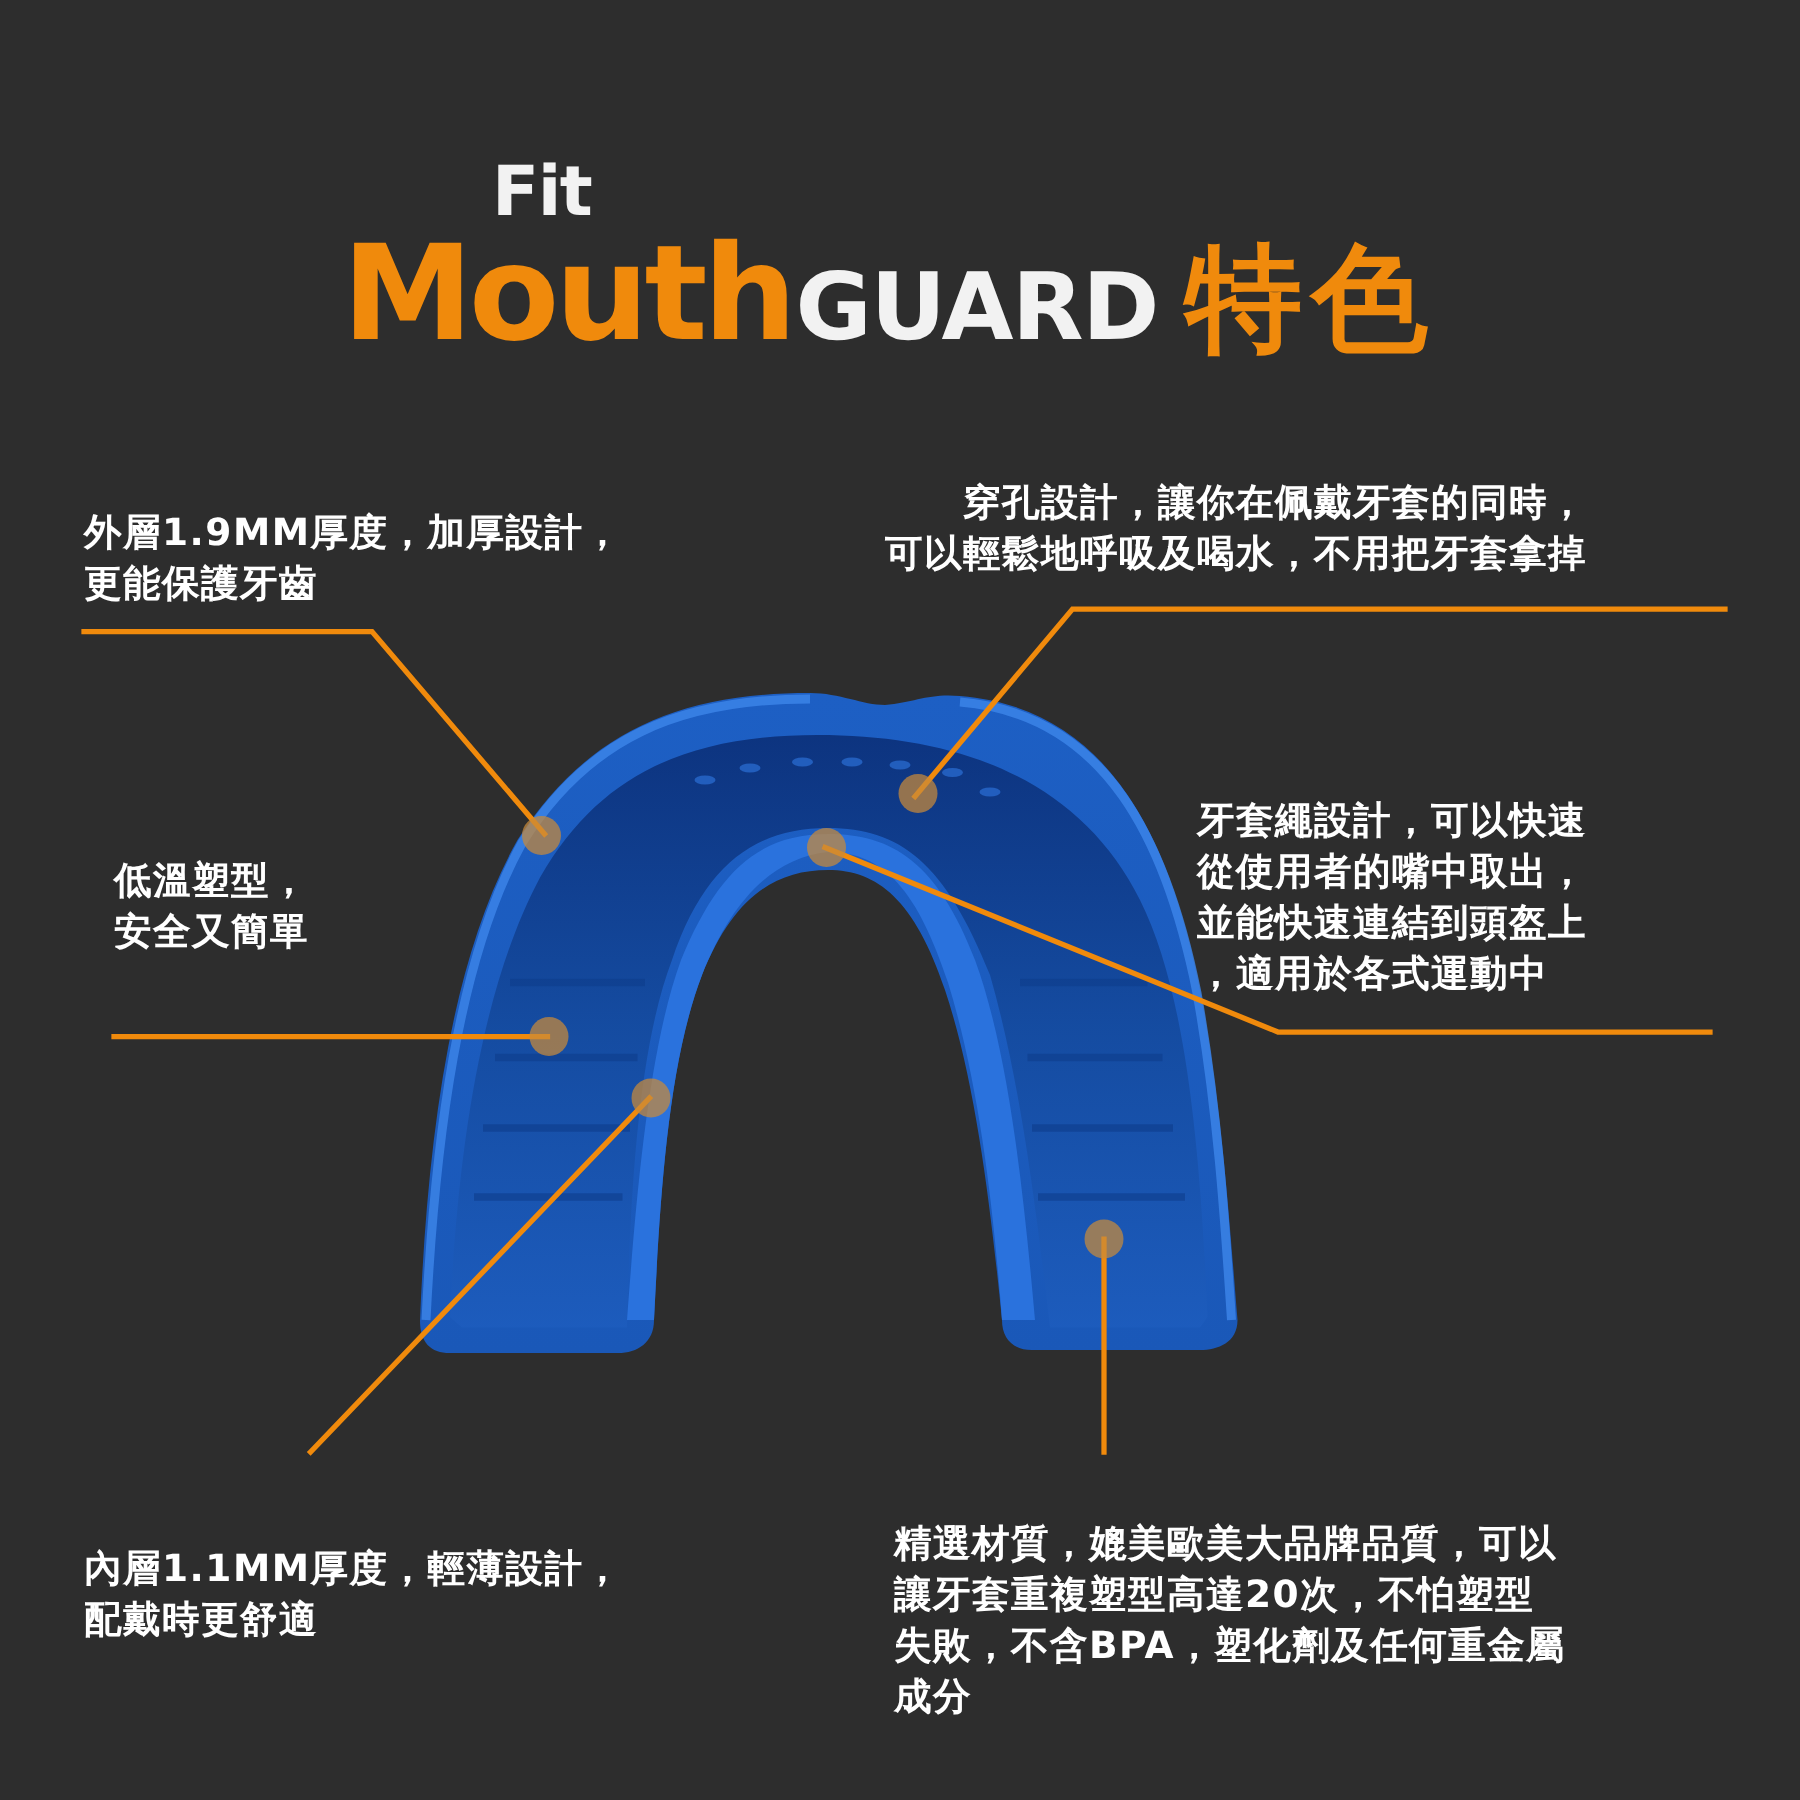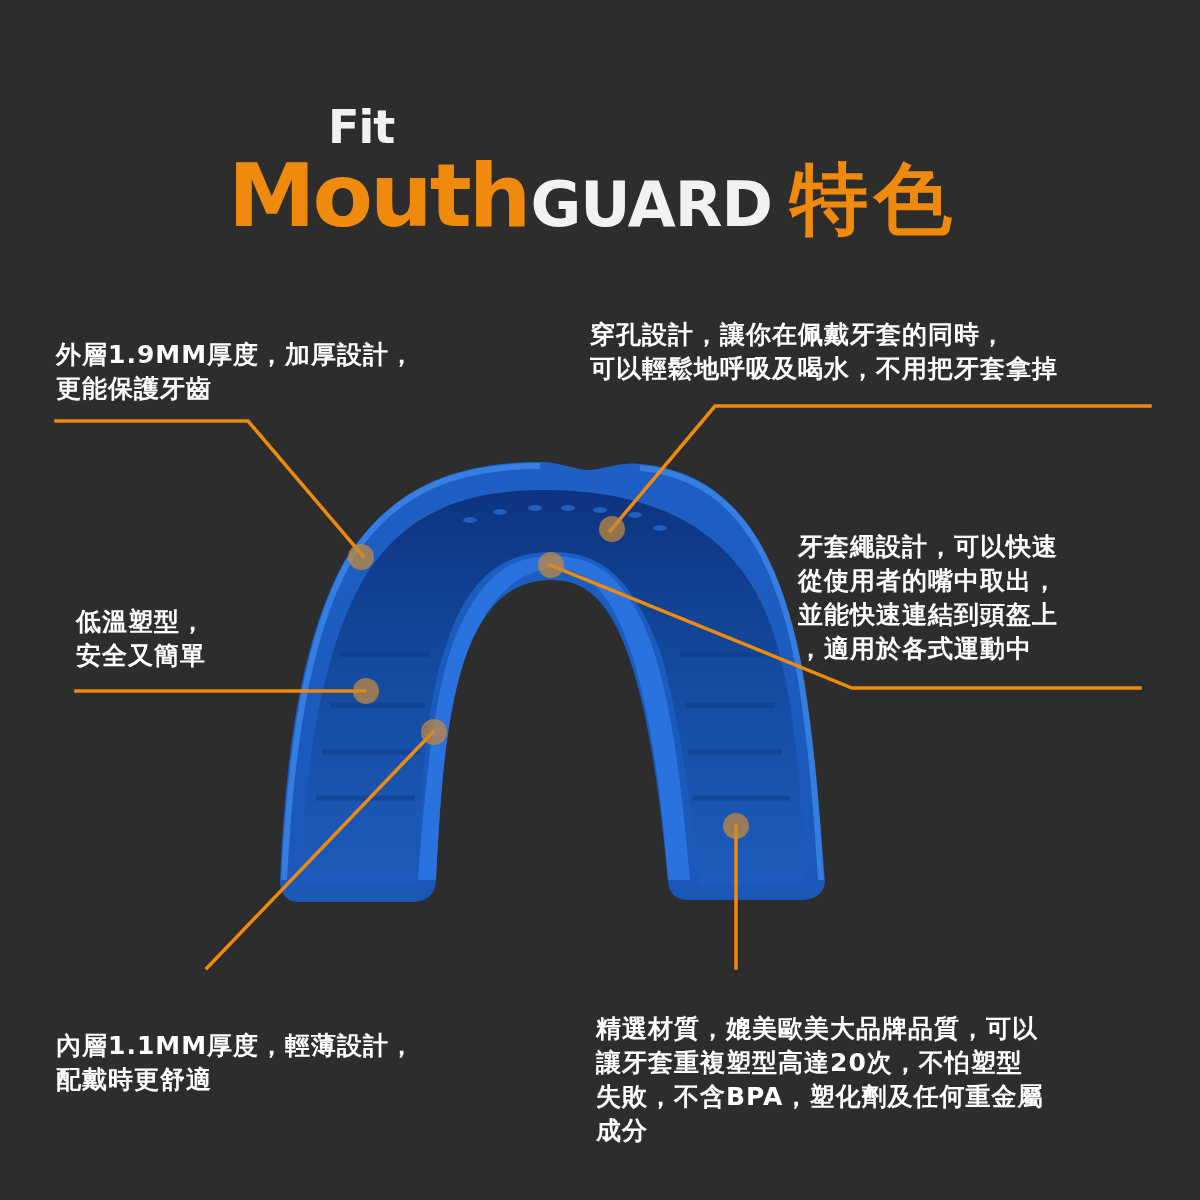--- a/index.html
+++ b/index.html
@@ -23,23 +23,23 @@
     .t-guard { font-family: "DejaVu Sans", sans-serif; font-size: 62px; color: #f2f2f2; letter-spacing: -1px; margin-left: 2px; }
     .t-feature { font-family: "DejaVu Sans", sans-serif; font-size: 78px; color: #f08a0c; margin-left: 18px; letter-spacing: 6px; }
 
     .callout {
       position: absolute; color: #ffffff;
       font-family: "DejaVu Sans", sans-serif; font-weight: bold;
       font-size: 25px; line-height: 34px; letter-spacing: 1px;
       white-space: pre-line;
     }
     #c-outer   { left: 56px;  top: 338px; }
-    #c-holes   { left: 590px; top: 318px; }
+    #c-holes   { left: 590px; top: 318px; text-align: right; }
     #c-strap   { left: 798px; top: 530px; }
-    #c-lowtemp { left: 76px;  top: 605px; }
+    #c-lowtemp { left: 76px;  top: 570px; }
     #c-inner   { left: 56px;  top: 992px; margin-top: 37px; }
     #c-material{ left: 596px; top: 1012px; }
 
     svg.art { position: absolute; left: 0; top: 0; }
   </style>
 </head>
 <body>
 
 <div class="title-wrap">
   <div class="title-fit">Fit</div>

